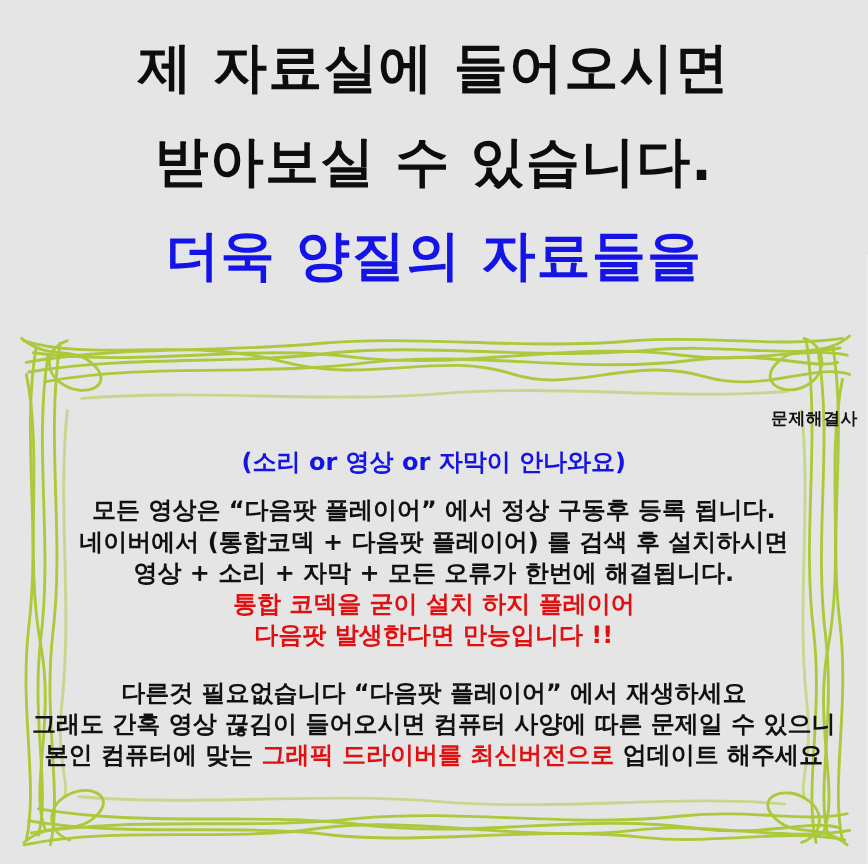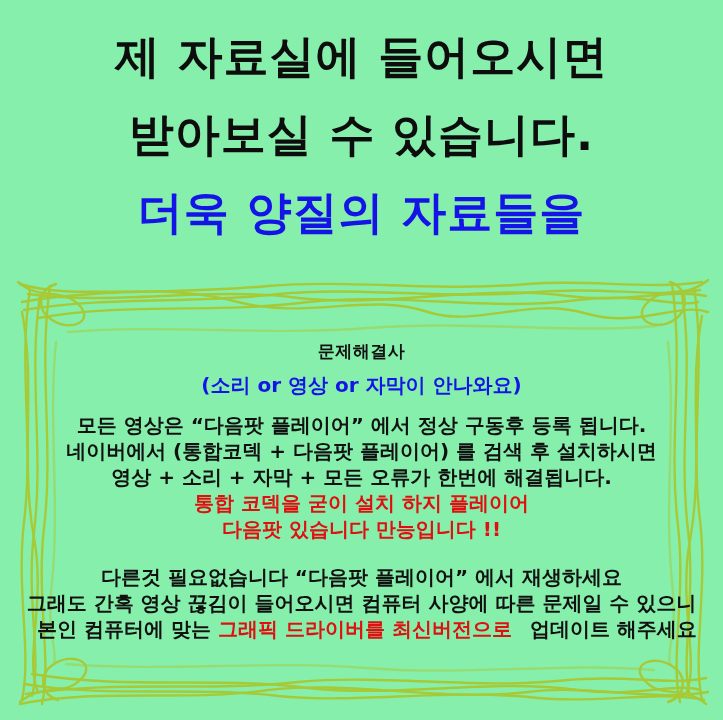--- a/index.html
+++ b/index.html
@@ -10,21 +10,21 @@
     width: 723px;
     height: 720px;
     background: #ffffff;
     font-family: "Liberation Sans", sans-serif;
     overflow: hidden;
   }
   .page {
     position: relative;
     width: 723px;
     height: 720px;
-    background: #86efac;
+    background: #e5e5e5;
   }
 
   
   .headline {
     position: absolute;
     top: 18px;
     left: 0;
     width: 723px;
     text-align: center;
   }
@@ -62,24 +62,25 @@
     width: 707px;
     height: 440px;
     text-align: center;
   }
   .c-title {
     position: absolute;
     top: 68px;
     left: 0;
     width: 707px;
     font-family: "DejaVu Sans", sans-serif;
-    font-size: 17px;
+    font-size: 14px;
     font-weight: 700;
     color: #111111;
     letter-spacing: 0.5px;
+    text-align: right;
   }
   .block {
     position: absolute;
     left: 0;
     width: 707px;
   }
   .block.b1 { top: 100px; }
   .block.b2 { top: 278px; }
 
   .line {
@@ -88,21 +89,21 @@
     line-height: 26px;
     color: #111111;
     white-space: nowrap;
     font-weight: 600;
   }
   .line.blue { color: #1414e6; }
   .line.red  { color: #e01010; }
   .line.gap  { height: 14px; }
 
   .seg-red { color: #e01010; }
-  .seg-black { color: #111111; margin-left: 11px; }
+  .seg-black { color: #111111; }
 </style>
 </head>
 <body>
 
 <div class="page">
 
   <div class="headline">
     <div class="headline-line l1">제 자료실에 들어오시면</div>
     <div class="headline-line l3">받아보실 수 있습니다.</div>
     <div class="headline-line l2">더욱 양질의 자료들을</div>
@@ -150,21 +151,21 @@
 
     <div class="c-title">문제해결사</div>
 
     <div class="block b1">
       <div class="line blue">(소리 or 영상 or 자막이 안나와요)</div>
       <div class="line gap"></div>
       <div class="line">모든 영상은 “다음팟 플레이어” 에서 정상 구동후 등록 됩니다.</div>
       <div class="line">네이버에서 (통합코덱 + 다음팟 플레이어) 를 검색 후 설치하시면</div>
       <div class="line">영상 + 소리 + 자막 + 모든 오류가 한번에 해결됩니다.</div>
       <div class="line red">통합 코덱을 굳이 설치 하지 플레이어</div>
-      <div class="line red">다음팟 있습니다 만능입니다 !!</div>
+      <div class="line red">다음팟 발생한다면 만능입니다 !!</div>
     </div>
 
     <div class="block b2">
       <div class="line gap"></div>
       <div class="line">다른것 필요없습니다  “다음팟 플레이어” 에서 재생하세요</div>
       <div class="line">그래도 간혹 영상 끊김이 들어오시면 컴퓨터 사양에 따른 문제일 수 있으니</div>
       <div class="line">
         <span class="seg-black">본인 컴퓨터에 맞는 </span><span class="seg-red">그래픽 드라이버를 최신버전으로</span><span class="seg-black"> 업데이트 해주세요</span>
       </div>
     </div>

